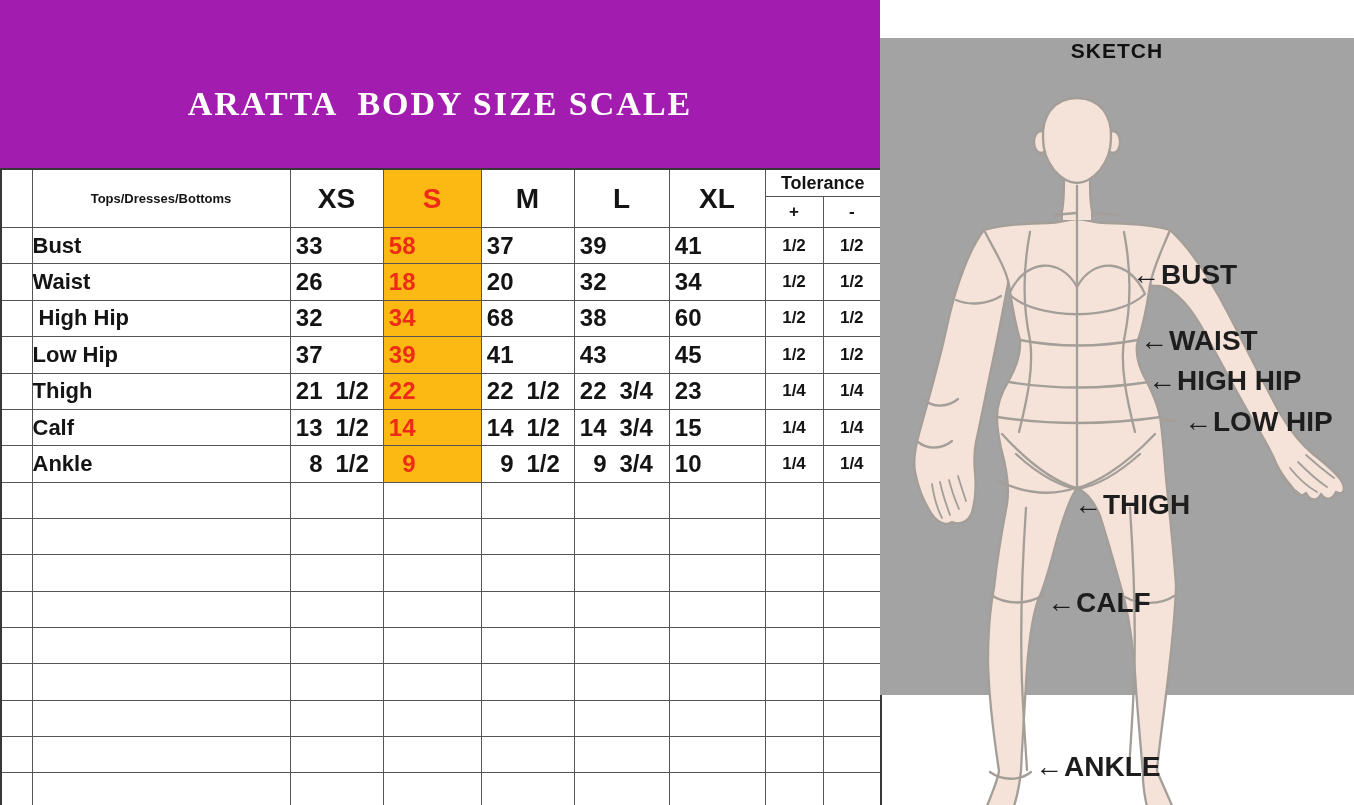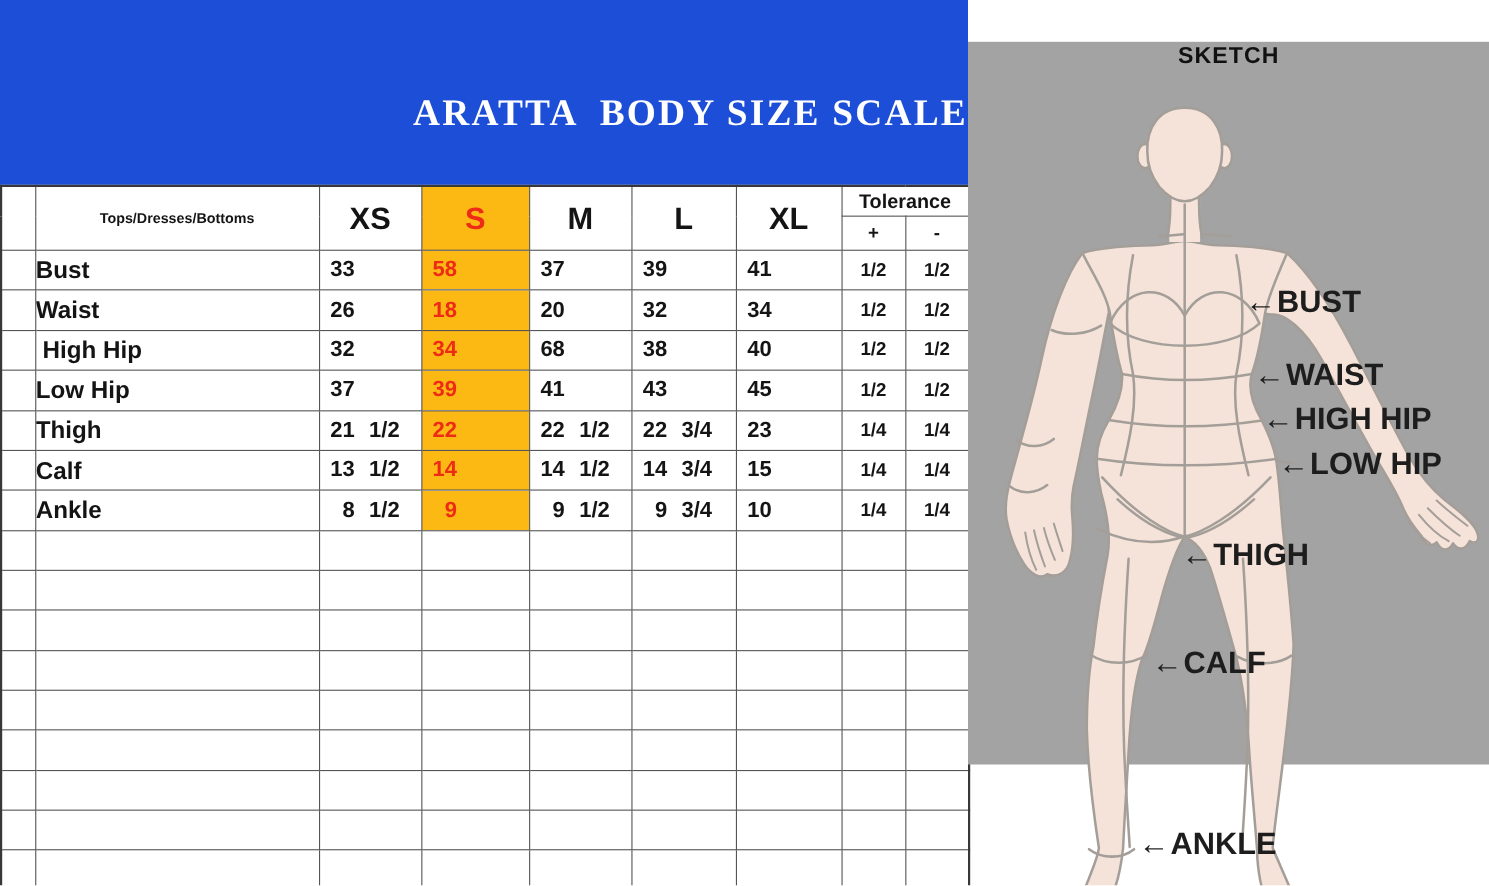--- a/index.html
+++ b/index.html
@@ -1,53 +1,53 @@
 <!DOCTYPE html>
 <html><head>
 <meta charset="utf-8">
 <style>
   html,body{margin:0;padding:0;background:#ffffff;}
   .page{position:relative;width:1354px;height:805px;background:#ffffff;overflow:hidden;
         font-family:"Liberation Sans","DejaVu Sans",sans-serif;color:#141414;}
 
   
   .left-panel{position:absolute;left:0;top:0;width:880px;height:805px;}
-  .banner{position:absolute;left:0;top:0;width:880px;height:208px;background:#1d4ed8;
-          display:flex;align-items:center;justify-content:flex-end;}
+  .banner{position:absolute;left:0;top:0;width:880px;height:208px;background:#a21caf;
+          display:flex;align-items:center;justify-content:center;}
   .banner h1{margin:0;font-family:"Liberation Serif","DejaVu Serif",serif;font-weight:bold;
              font-size:34px;color:#ffffff;letter-spacing:2px;white-space:pre;}
 
   table.size-table{position:absolute;left:0;top:168px;border-collapse:collapse;table-layout:fixed;
                    width:880px;background:#ffffff;border:2px solid #383838;}
   table.size-table td,table.size-table th{border:1.4px solid #555555;padding:0;overflow:hidden;}
   th{font-weight:bold;}
   .hdr-size{font-size:28px;text-align:center;}
   .hdr-cat{font-size:13px;text-align:center;}
   .hdr-tol{font-size:18px;text-align:center;height:26px;}
   .hdr-pm{font-size:17px;text-align:center;height:30px;}
   tr.data-row{height:36.4px;}
   tr.empty-row{height:36.3px;}
   td.c-label{font-size:22px;font-weight:bold;text-align:left;padding-left:7px;white-space:pre;}
-  td.c-val{font-size:20px;font-weight:bold;white-space:nowrap;padding-left:15px;}
+  td.c-val{font-size:24px;font-weight:bold;white-space:nowrap;padding-left:15px;}
   td.c-val .w{display:inline-block;min-width:32px;text-align:right;}
   td.c-val .f{display:inline-block;margin-left:13px;}
   td.c-tol{font-size:17px;font-weight:bold;text-align:center;}
   .hl{background:#fcb813;color:#ee2b16;}
 
   
   .sketch-panel{position:absolute;left:880px;top:0;width:474px;height:657px;background:#a3a3a3;margin-top:38px;}
   .sketch-title{position:absolute;left:0;top:1px;width:100%;text-align:center;
                 font-size:21px;font-weight:bold;letter-spacing:1px;color:#111111;}
   .figure-svg{position:absolute;left:0;top:0;}
   .slabel{position:absolute;font-size:28px;font-weight:bold;color:#1d1d1d;white-space:nowrap;}
   .slabel .arr{margin-right:1px;}
   .lbl-bust{left:252px;top:221px;}
   .lbl-waist{left:260px;top:287px;}
   .lbl-highhip{left:268px;top:327px;}
-  .lbl-lowhip{left:282px;top:368px;}
+  .lbl-lowhip{left:304px;top:368px;}
   .lbl-thigh{left:194px;top:451px;text-align:right;}
   .lbl-calf{left:167px;top:549px;}
   .lbl-ankle{left:155px;top:713px;}
 </style>
 </head>
 <body>
 
 <div class="page">
 
   <div class="left-panel">
@@ -107,21 +107,21 @@
           <td class="c-tol">1/2</td>
           <td class="c-tol">1/2</td>
         </tr>
         <tr class="data-row">
           <td></td>
           <td class="c-label"> High Hip</td>
           <td class="c-val"><span class="w">32</span><span class="f"></span></td>
           <td class="c-val hl"><span class="w">34</span><span class="f"></span></td>
           <td class="c-val"><span class="w">68</span><span class="f"></span></td>
           <td class="c-val"><span class="w">38</span><span class="f"></span></td>
-          <td class="c-val"><span class="w">40</span><span class="f"></span></td>
+          <td class="c-val"><span class="w">60</span><span class="f"></span></td>
           <td class="c-tol">1/2</td>
           <td class="c-tol">1/2</td>
         </tr>
         <tr class="data-row">
           <td></td>
           <td class="c-label">Low Hip</td>
           <td class="c-val"><span class="w">37</span><span class="f"></span></td>
           <td class="c-val hl"><span class="w">39</span><span class="f"></span></td>
           <td class="c-val"><span class="w">41</span><span class="f"></span></td>
           <td class="c-val"><span class="w">43</span><span class="f"></span></td>

